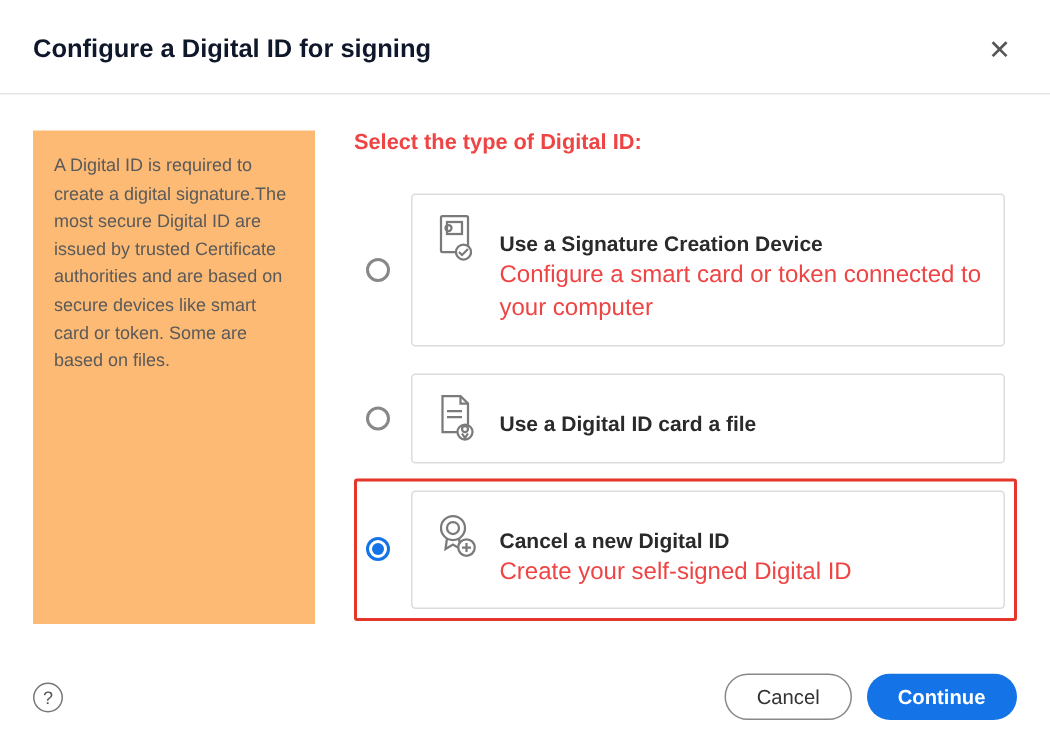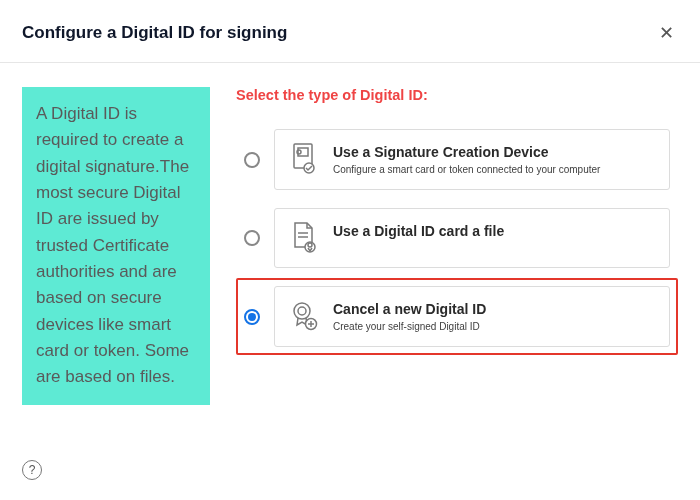--- a/index.html
+++ b/index.html
@@ -31,23 +31,23 @@
       border: none;
       padding: 4px;
     }
     .body {
       display: flex;
       padding: 24px 22px 0 22px;
       gap: 26px;
     }
     .sidebar {
       width: 188px;
-      background: #5eead4;
+      background: #fdba74;
       padding: 14px 14px;
-      font-size: 17px;
+      font-size: 12px;
       line-height: 1.55;
       color: #5a5a5a;
     }
     .sidebar p + p { margin-top: 14px; }
     .main {
       flex: 1;
     }
     .main-heading {
       font-size: 14.5px;
       font-weight: 600;
@@ -99,30 +99,30 @@
       gap: 14px;
       align-items: flex-start;
       cursor: pointer;
     }
     .option-icon {
       width: 30px;
       height: 34px;
       flex-shrink: 0;
       color: #7a7a7a;
     }
-    .option-text { flex: 1; margin-top: 2px;}
+    .option-text { flex: 1; margin-top: 12px;}
     .option-title {
       font-size: 14px;
       font-weight: 600;
       color: #2a2a2a;
       margin-bottom: 3px;
     }
     .option-desc {
-      font-size: 10px;
-      color: #404040;
+      font-size: 16px;
+      color: #ef4444;
       line-height: 1.4;
     }
     .footer {
       position: absolute;
       bottom: 0;
       left: 0;
       right: 0;
       padding: 16px 22px 20px 22px;
       display: flex;
       align-items: center;
@@ -246,13 +246,17 @@
       </div>
     </div>
 
   </main>
 </div>
 
 <div class="footer">
   <button class="help-btn">
     <span>?</span>
   </button>
+  <div class="footer-buttons">
+    <button class="btn btn-cancel">Cancel</button>
+    <button class="btn btn-continue">Continue</button>
+  </div>
 </div>
 
 </body></html>

